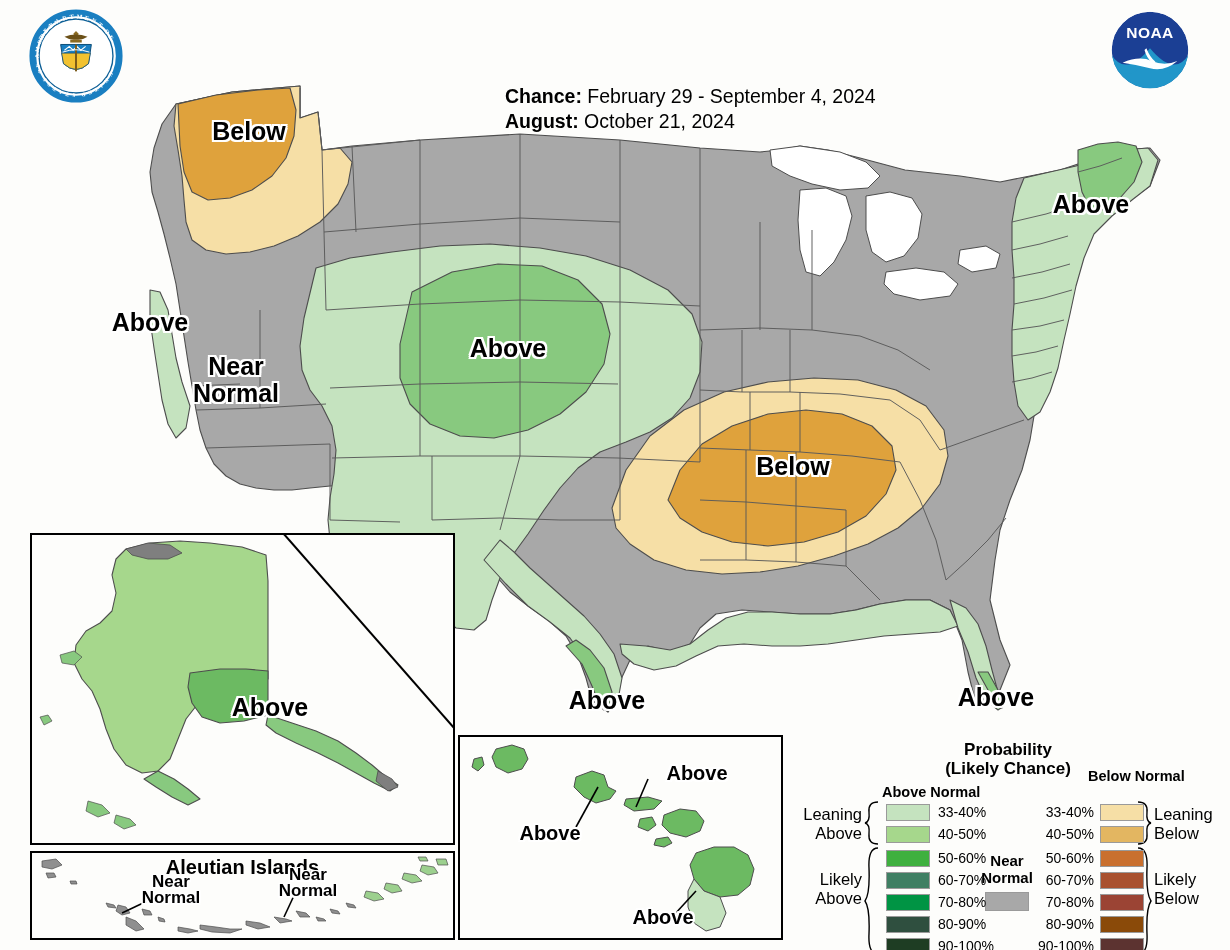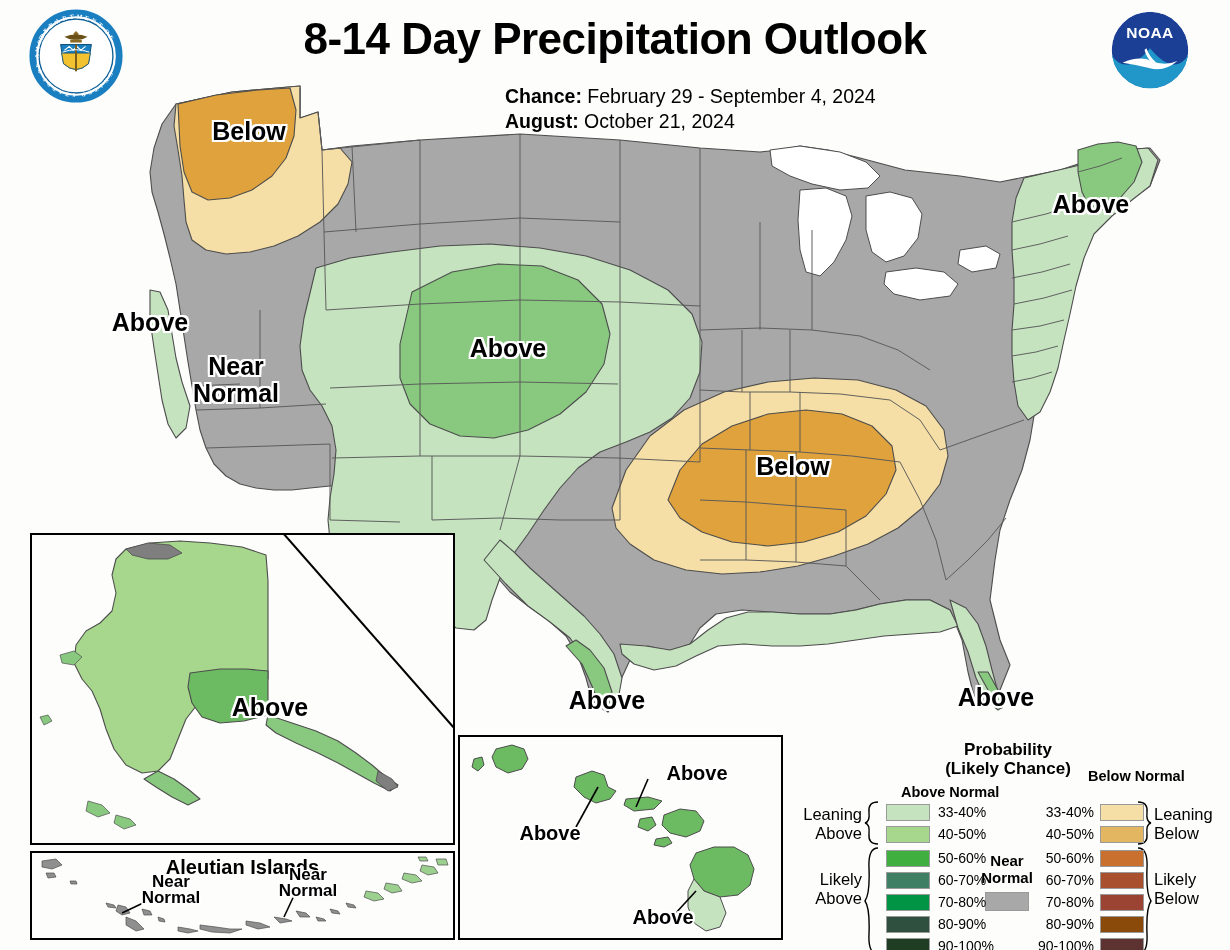--- a/index.html
+++ b/index.html
@@ -160,21 +160,20 @@
       <rect x="0" y="0" width="100" height="92" fill="#ffffff"></rect>
       <circle cx="50" cy="46" r="42" fill="#1b3f94"></circle>
       <path d="M2,46 Q18,84 50,46 Q82,84 98,46 L98,92 L2,92 Z" fill="#2196c9"></path>
       <path d="M4,44 Q20,80 50,44 Q80,80 96,44 Q80,96 50,52 Q20,96 4,44 Z" fill="#2196c9"></path>
       <path d="M20,60 Q38,52 52,58 Q66,64 80,58 Q66,70 50,66 Q34,62 20,60 Z" fill="#ffffff"></path>
       <path d="M46,44 Q50,54 56,59 L52,60 Q46,54 44,46 Z" fill="#ffffff"></path>
     </g>
     <text x="50" y="33" text-anchor="middle" fill="#ffffff" font-family="Liberation Sans, sans-serif" font-size="17" font-weight="bold" letter-spacing="0.5">NOAA</text>
   </svg>
 
-  <div class="title">8-14 Day Precipitation Outlook</div>
   <div class="datelines">
     <div>
       <span>Chance:</span>
       <span class="val">February 29 - September 4, 2024</span>
     </div>
     <div>
       <span>August:</span>
       <span class="val">October 21, 2024</span>
     </div>
   </div>
@@ -445,21 +444,21 @@
       <path d="M238,156 L216,180"></path>
     </g>
   </svg>
 
   <div id="legend">
     <div class="legend-title">
       <div>Probability</div>
       <div>(Likely Chance)</div>
     </div>
 
-    <div class="col-head" style="left:96px; top:44px;margin-left:19px;">Above Normal</div>
+    <div class="col-head" style="left:96px; top:44px;">Above Normal</div>
     <div class="col-head" style="left:302px; top:28px;">Below Normal</div>
 
     <div class="grouplab" style="left:0px; top:65px; text-align:right; width:76px;">
       <div>Leaning</div>
       <div>Above</div>
     </div>
     <div class="grouplab" style="left:0px; top:130px; text-align:right; width:76px;">
       <div>Likely</div>
       <div>Above</div>
     </div>

